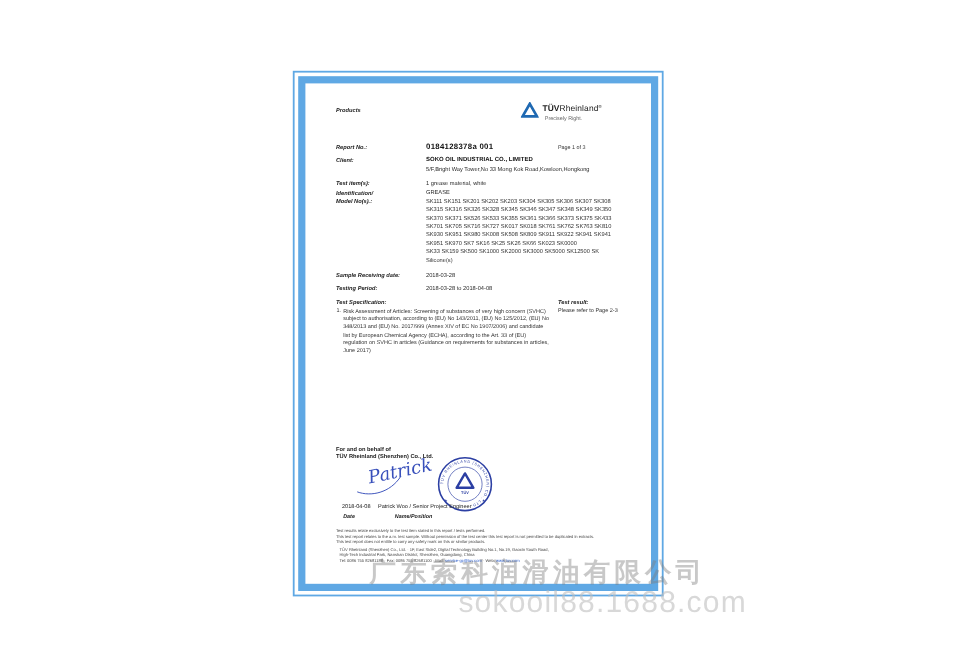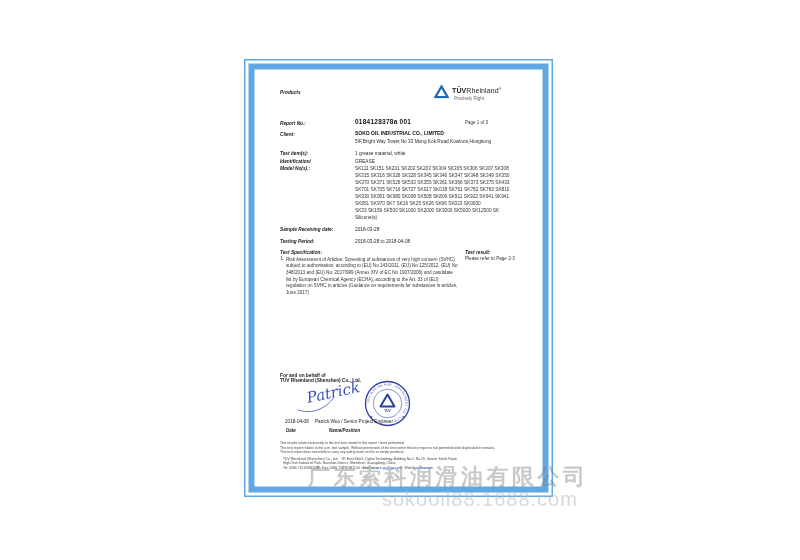--- a/index.html
+++ b/index.html
@@ -59,21 +59,21 @@
   .date-lbl{left:84px;top:738px;font-size:9px;font-style:italic;font-weight:bold;color:#1a1a1a;}
   .namepos-lbl{left:170px;top:738px;font-size:9px;font-style:italic;font-weight:bold;color:#1a1a1a;}
   .disclaimer{left:72px;top:764px;width:470px;font-size:6.8px;color:#444;}
   .disclaimer div{line-height:8.8px;}
   .addr{left:78px;top:795px;width:470px;font-size:6.8px;color:#444;}
   .addr div{line-height:8.8px;}
   .contact{line-height:8.8px;}
   .contact a{color:var(--link);text-decoration:none;}
   .wm-cn{position:absolute;left:308px;top:462px;z-index:5;font-size:22px;font-weight:bold;
     letter-spacing:3.5px;color:rgba(125,125,125,0.42);white-space:nowrap;font-family:Liberation Serif, serif;}
-  .wm-site{position:absolute;left:382px;top:488px;z-index:5;font-size:20px;
+  .wm-site{position:absolute;left:382px;top:488px;z-index:5;font-size:25px;
     letter-spacing:1px;color:rgba(190,190,190,0.6);white-space:nowrap;}
 </style>
 </head>
 <body>
 
 <div id="certificate">
   <div class="cert-scale">
     <div class="frame-outer"></div>
     <div class="frame-inner"></div>
 

